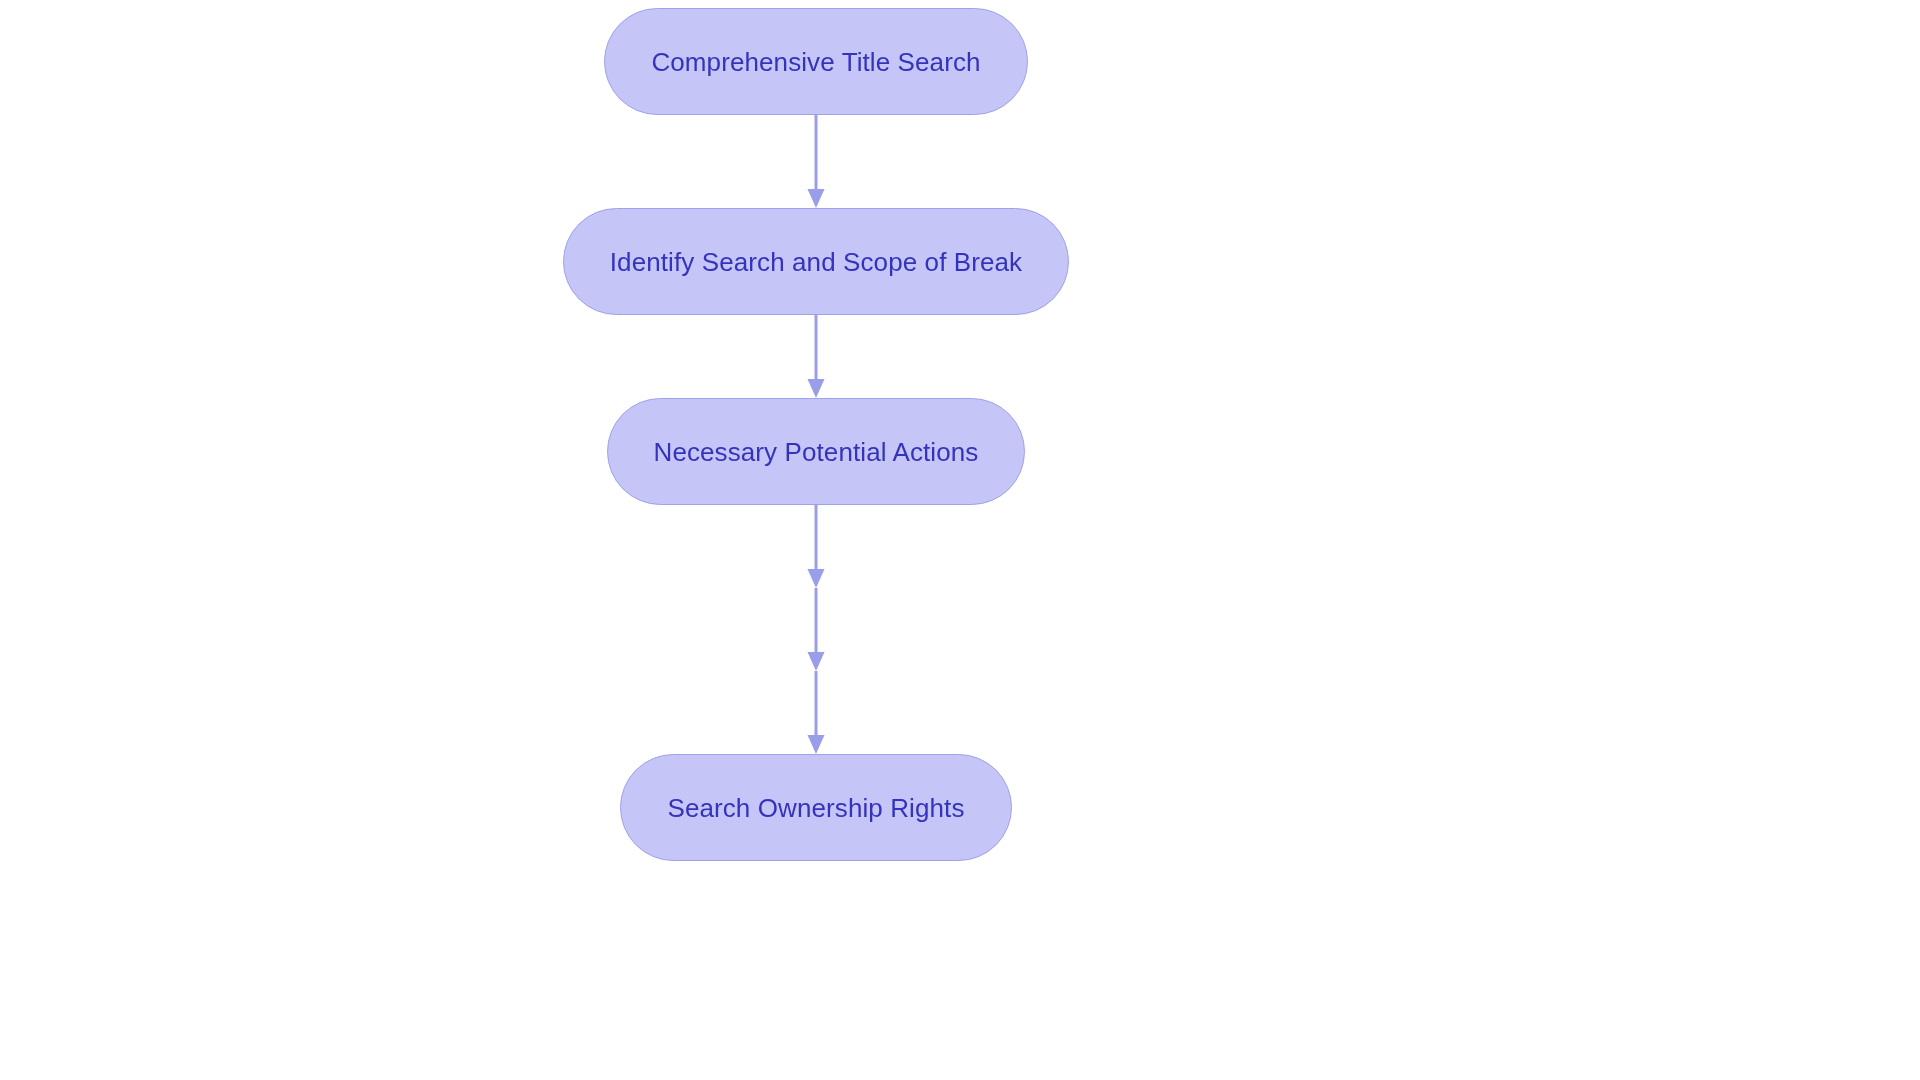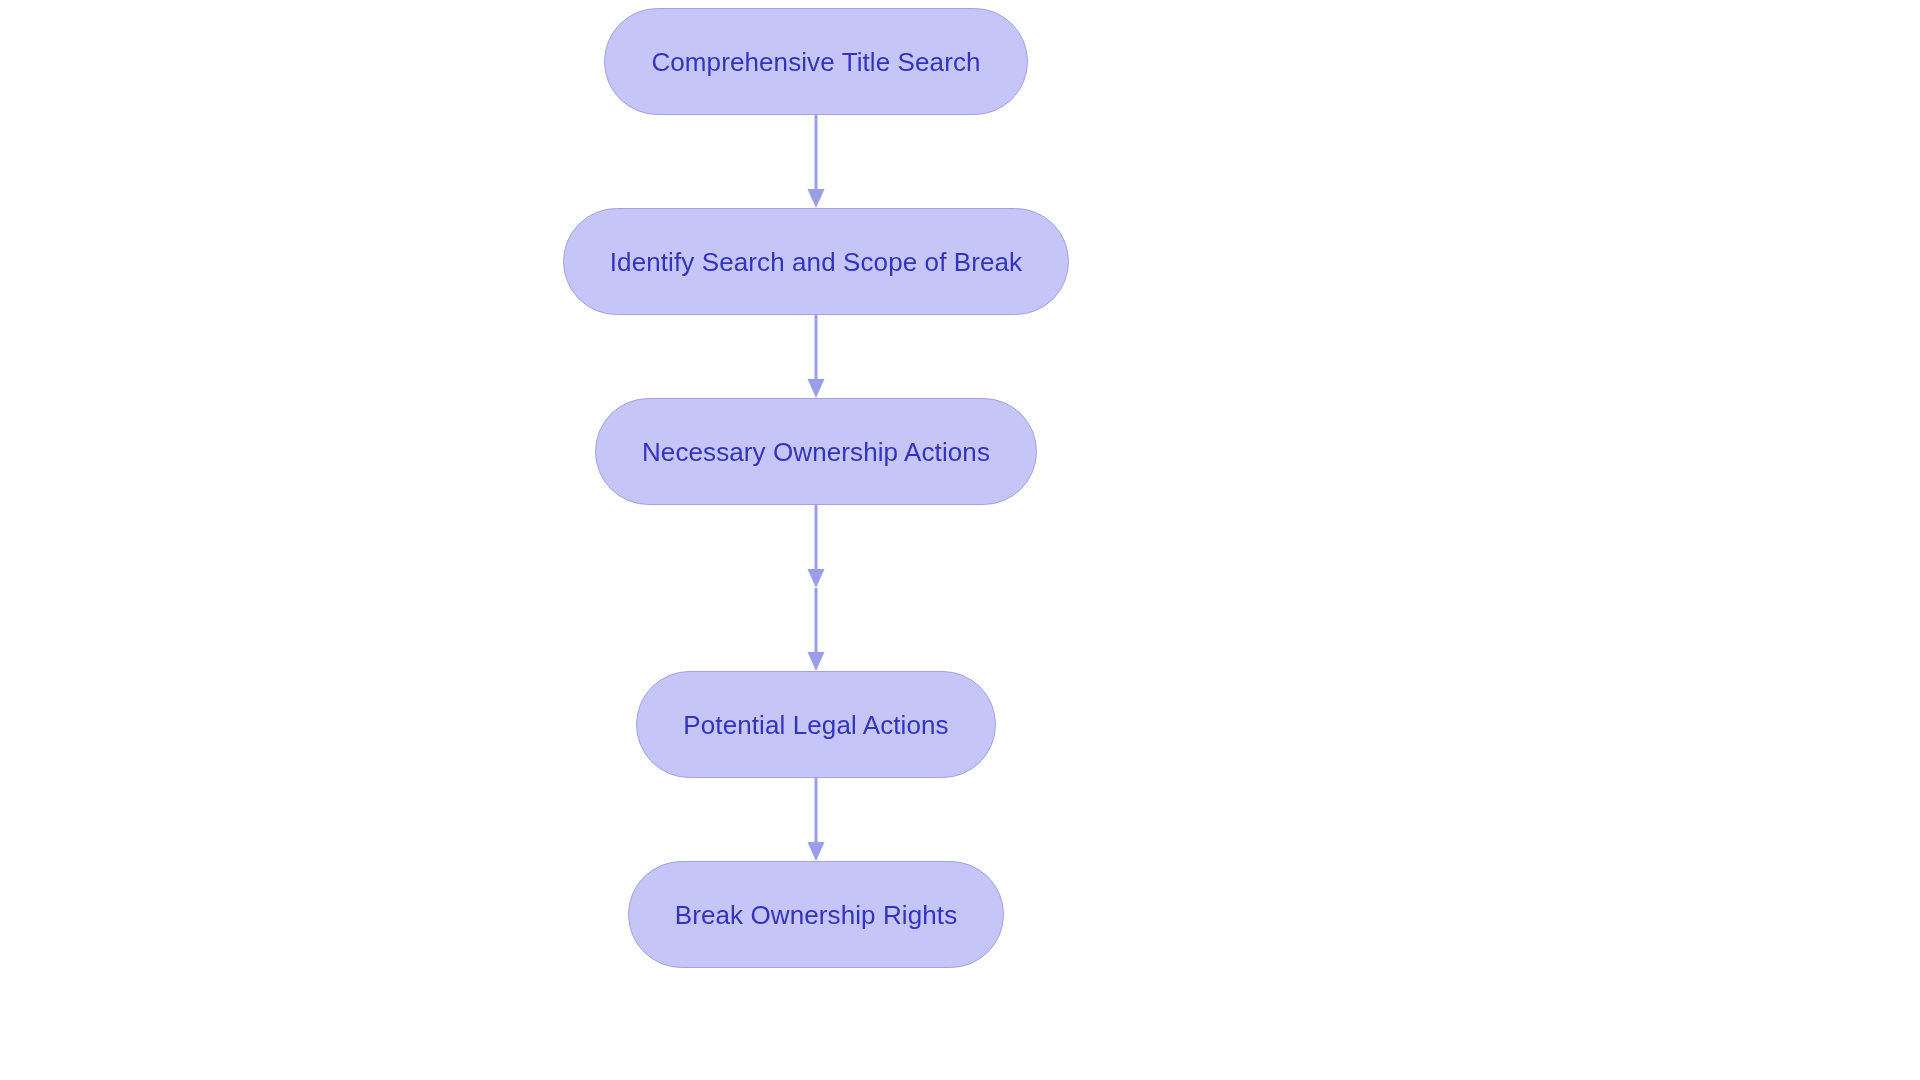--- a/index.html
+++ b/index.html
@@ -89,47 +89,44 @@
     </div>
 
     <div class="connector" style="height:83px;">
       <svg width="24" height="83" viewBox="0 0 24 83">
         <line x1="12" y1="0" x2="12" y2="68" stroke="#9a9de8" stroke-width="3"></line>
         <polygon points="12,83 3.5,64 20.5,64" fill="#9a9de8"></polygon>
       </svg>
     </div>
 
     <div class="node">
-      <span class="node-label">Necessary Ownership Actions</span>
+      <span class="node-label">Necessary Potential Actions</span>
     </div>
 
     <div class="connector" style="height:83px;">
       <svg width="24" height="83" viewBox="0 0 24 83">
         <line x1="12" y1="0" x2="12" y2="68" stroke="#9a9de8" stroke-width="3"></line>
         <polygon points="12,83 3.5,64 20.5,64" fill="#9a9de8"></polygon>
       </svg>
     </div>
 
 
     <div class="connector" style="height:83px;">
       <svg width="24" height="83" viewBox="0 0 24 83">
         <line x1="12" y1="0" x2="12" y2="68" stroke="#9a9de8" stroke-width="3"></line>
         <polygon points="12,83 3.5,64 20.5,64" fill="#9a9de8"></polygon>
       </svg>
     </div>
 
-    <div class="node">
-      <span class="node-label">Potential Legal Actions</span>
-    </div>
 
     <div class="connector" style="height:83px;">
       <svg width="24" height="83" viewBox="0 0 24 83">
         <line x1="12" y1="0" x2="12" y2="68" stroke="#9a9de8" stroke-width="3"></line>
         <polygon points="12,83 3.5,64 20.5,64" fill="#9a9de8"></polygon>
       </svg>
     </div>
 
     <div class="node">
-      <span class="node-label">Break Ownership Rights</span>
+      <span class="node-label">Search Ownership Rights</span>
     </div>
 
   </div>
 </div>
 
 </body></html>

